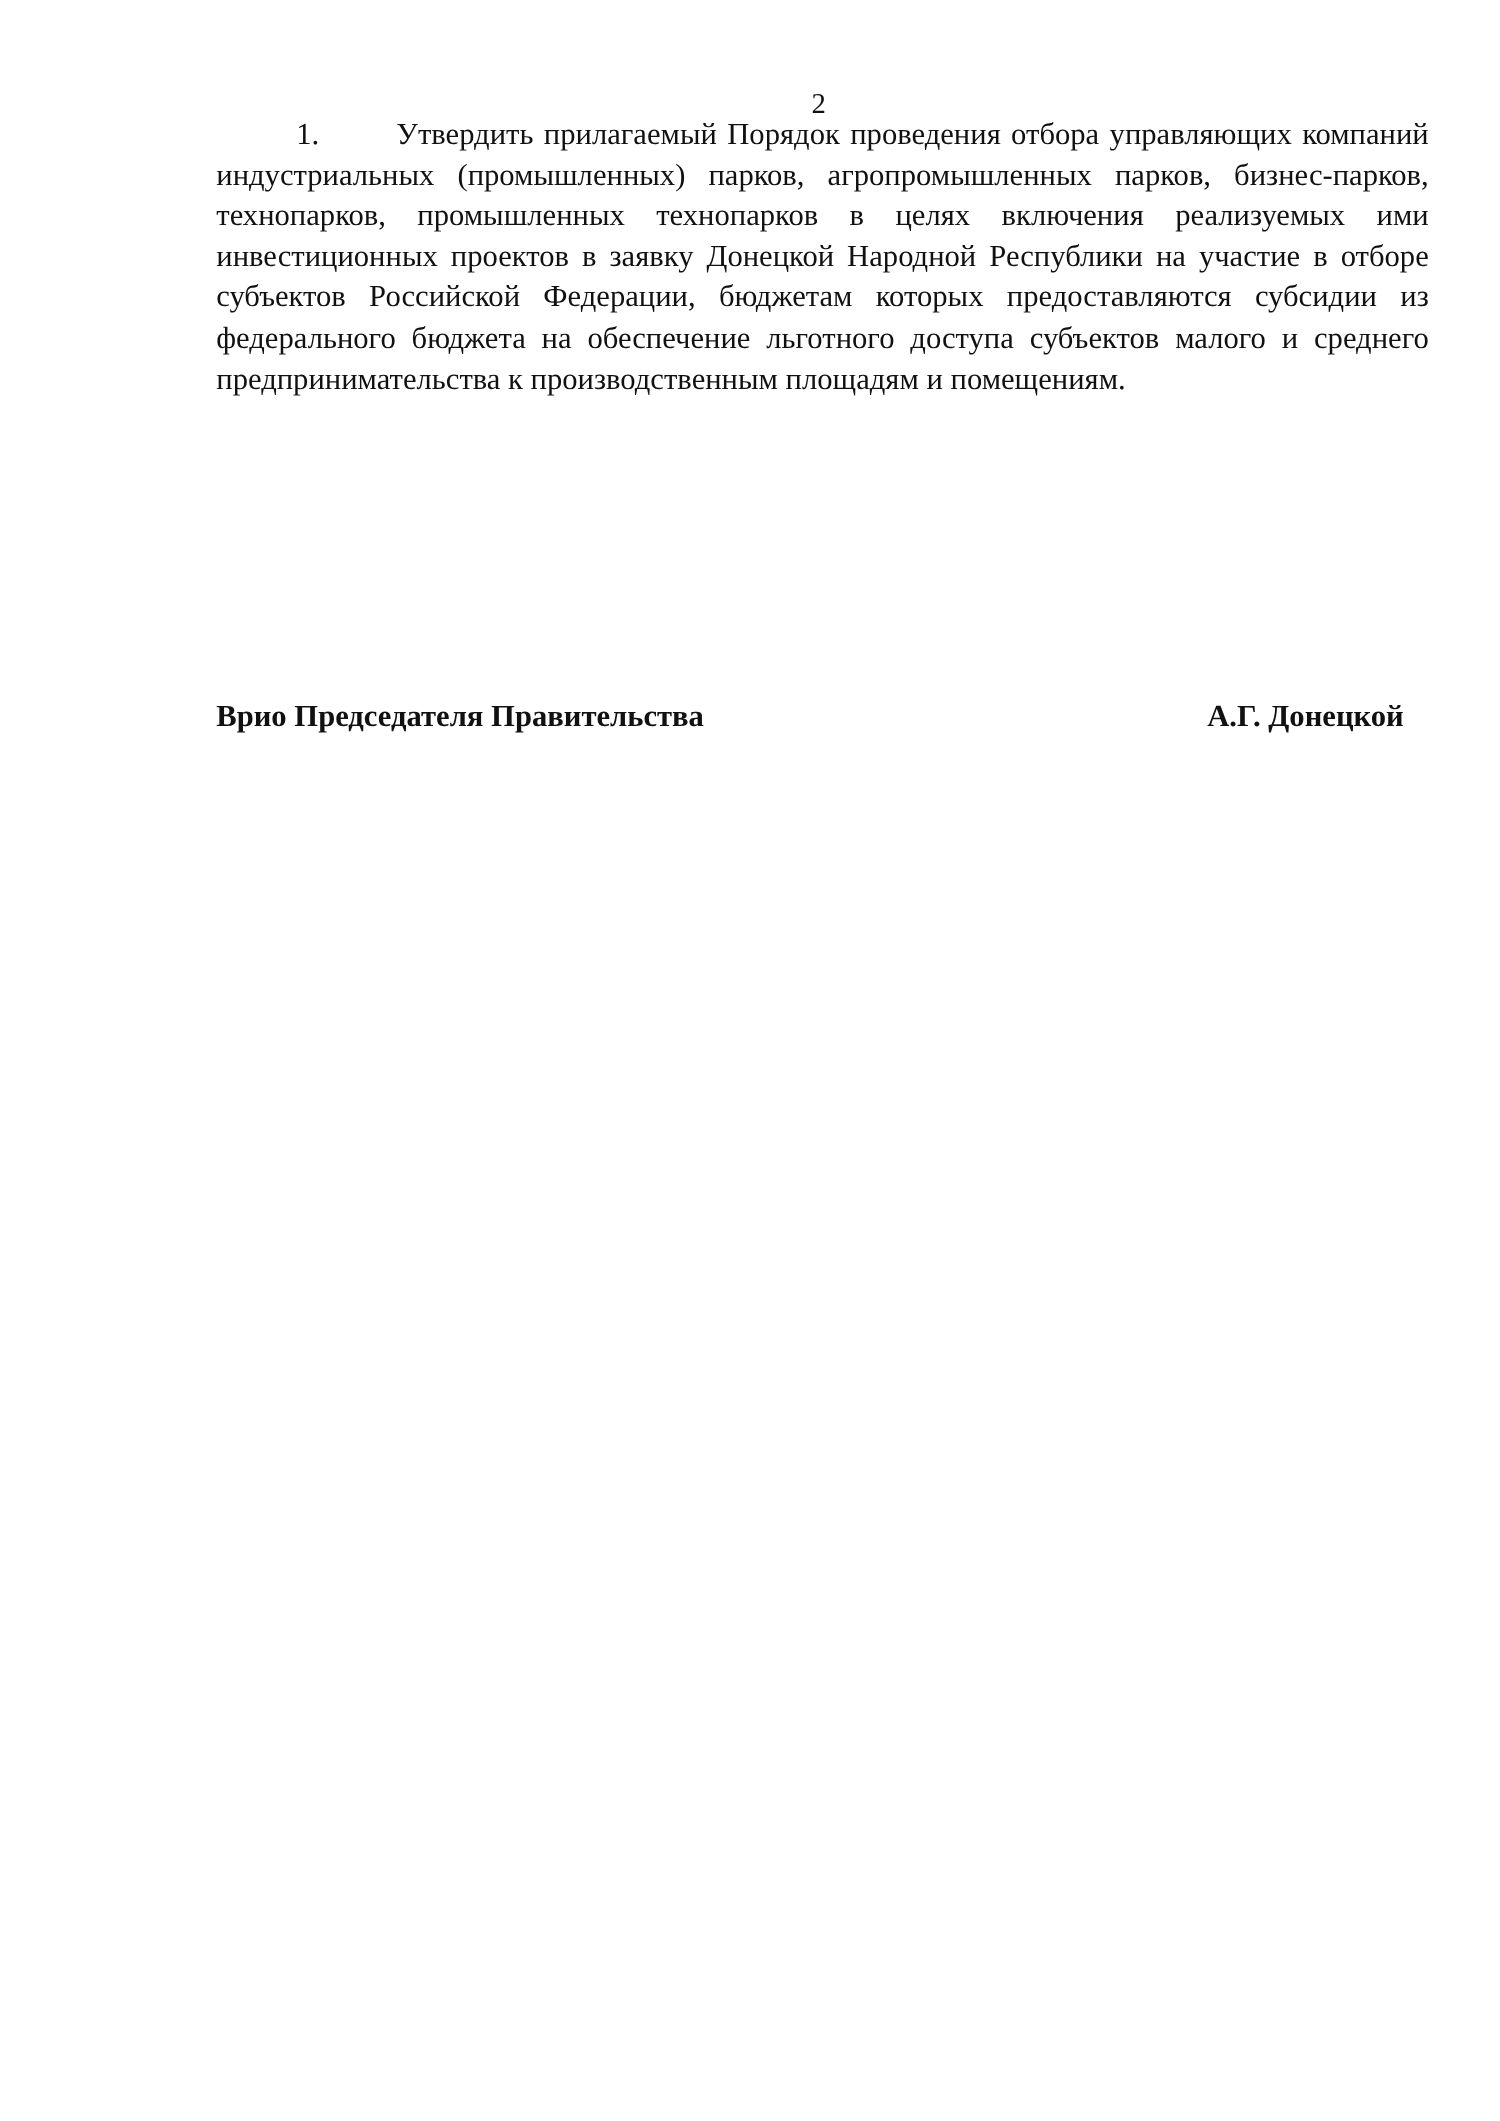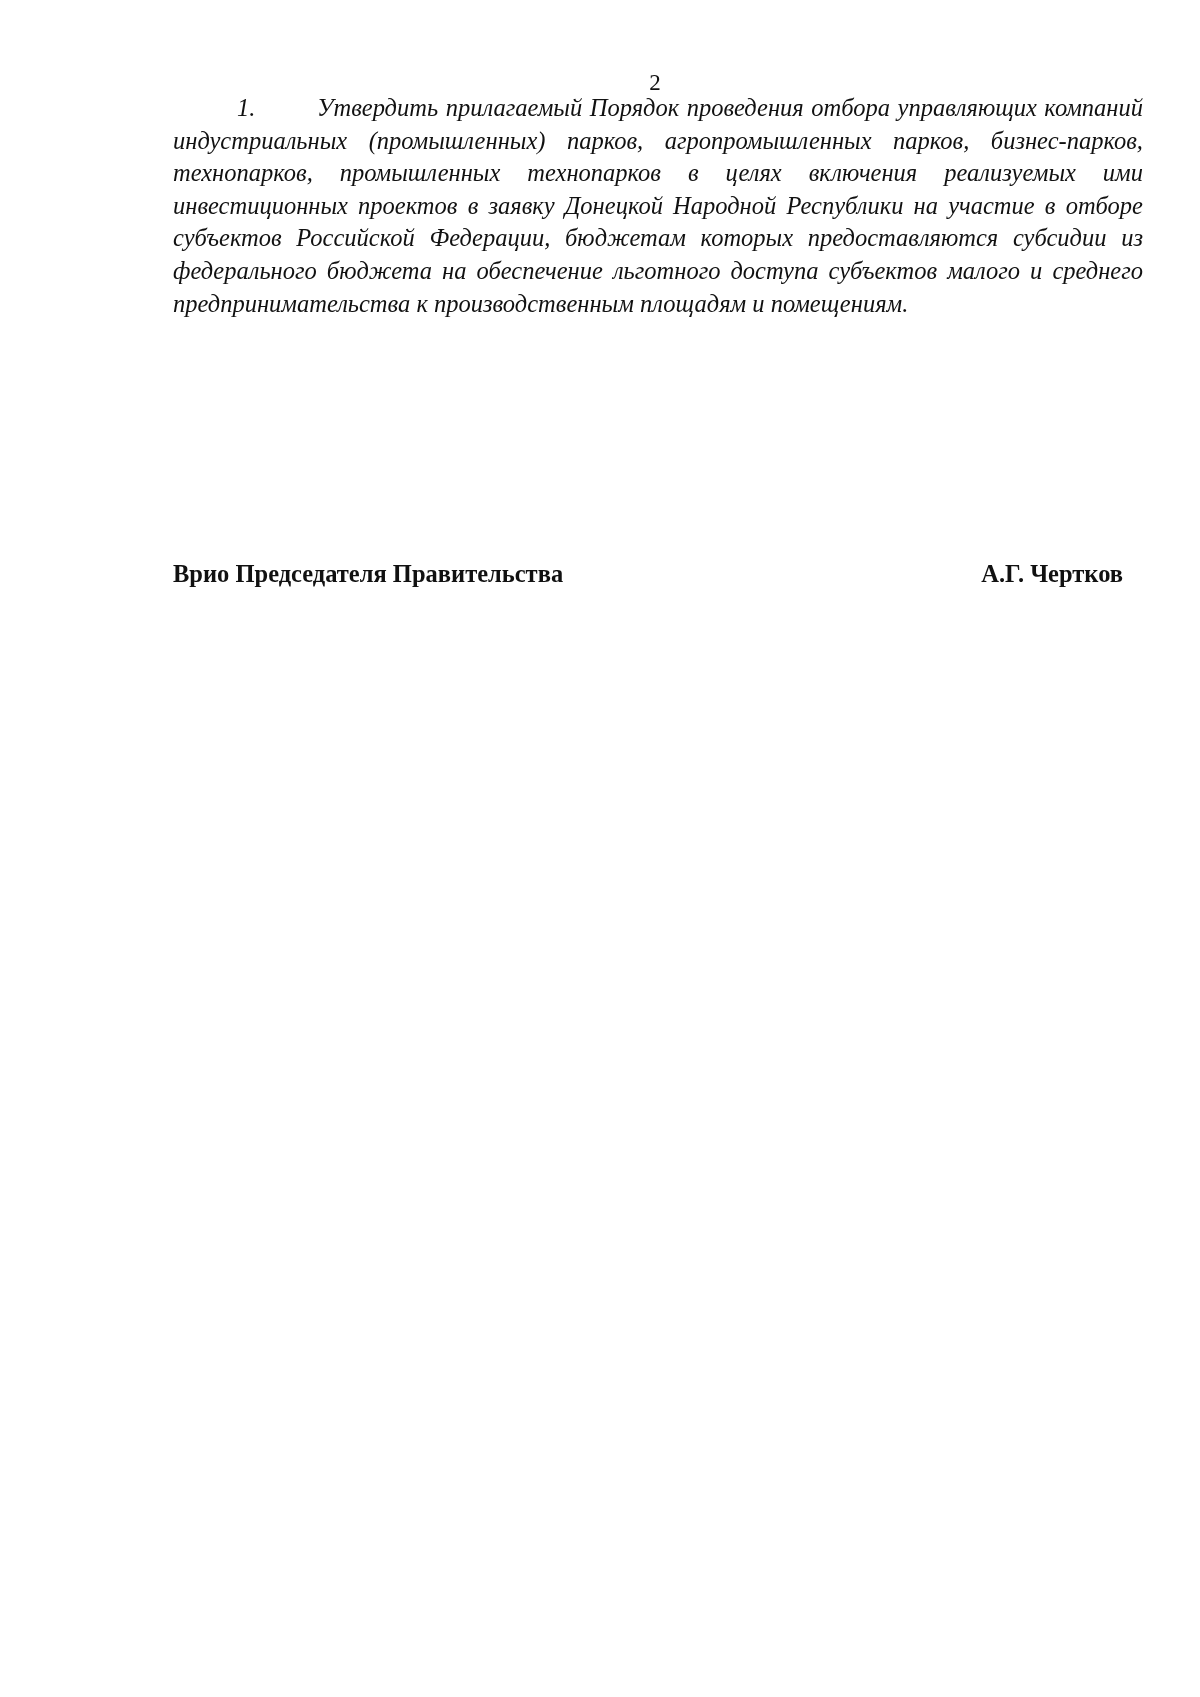--- a/index.html
+++ b/index.html
@@ -1,31 +1,31 @@
 <!DOCTYPE html>
 <html><head>
 <meta charset="utf-8">
 <style>
   html, body { margin: 0; padding: 0; background: #ffffff; }
   body { width: 1200px; height: 1697px; position: relative; overflow: hidden;
          font-family: "Liberation Serif", "DejaVu Serif", serif; color: #111; }
   .page-number { position: absolute; top: 70px; left: 0; width: 1310px; text-align: center; font-size: 23px; }
   .content { position: absolute; left: 173px; top: 92px; width: 970px; font-size: 24.5px; line-height: 32.6px; }
-  .para { text-align: justify; text-indent: 64px; margin: 0; font-style: italic; }
+  .para { text-align: justify; text-indent: 64px; margin: 0; }
   .para .num { display: inline-block; width: 80px; text-indent: 0; }
   .para + .para { margin-top: 20px; }
   .signature { position: absolute; left: 173px; top: 560px; width: 950px; font-size: 24.5px; font-weight: bold; }
   .sig-title { position: absolute; left: 0; top: 0; }
   .sig-name { position: absolute; right: 0; top: 0; }
 </style>
 </head>
 <body>
 
 <div class="page-number">2</div>
 
 <div class="content">
   <p class="para"><span class="num">1.</span><span>Утвердить прилагаемый Порядок проведения отбора управляющих компаний индустриальных (промышленных) парков, агропромышленных парков, бизнес-парков, технопарков, промышленных технопарков в целях включения реализуемых ими инвестиционных проектов в заявку Донецкой Народной Республики на участие в отборе субъектов Российской Федерации, бюджетам которых предоставляются субсидии из федерального бюджета на обеспечение льготного доступа субъектов малого и среднего предпринимательства к производственным площадям и помещениям.</span></p>
 </div>
 
 <div class="signature">
   <span class="sig-title">Врио Председателя Правительства</span>
-  <span class="sig-name">А.Г. Чертков</span>
+  <span class="sig-name">А.Г. Донецкой</span>
 </div>
 
 </body></html>

